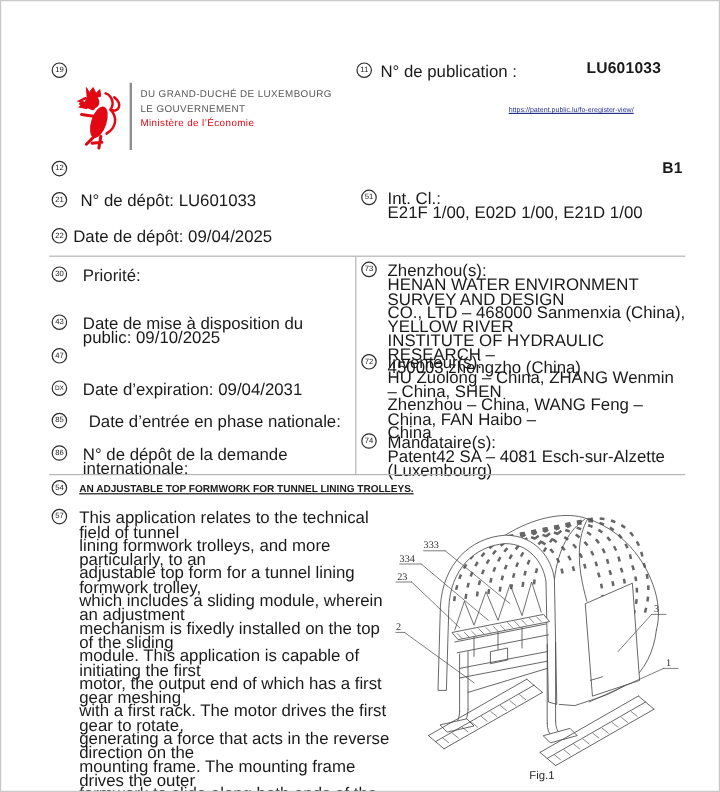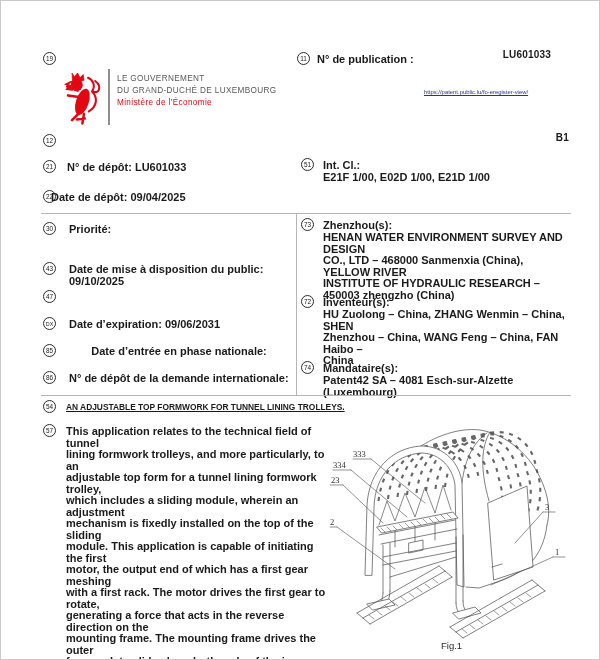--- a/index.html
+++ b/index.html
@@ -9,26 +9,26 @@
     border:1px solid #c9c9c9; overflow:hidden;
     font-family:"Liberation Sans", sans-serif; color:#1a1a1a;
   }
   .abs { position:absolute; }
   .circ {
     position:absolute; width:13px; height:13px; border:1px solid #2b2b2b;
     border-radius:50%; display:flex; align-items:center; justify-content:center;
     font-size:6.4px; color:#1a1a1a; background:#fff;
   }
   .circ.small-txt { font-size:5.4px; }
-  .t { font-size:11px; line-height:11.5px;font-weight:bold; }
+  .t { font-size:14px; line-height:11.5px; }
   .t-bold { font-size:8.4px; font-weight:bold;text-decoration:underline; }
   .pre { white-space:pre-line; }
   .gov-line { font-size:8.2px; letter-spacing:.35px; color:#58585a; line-height:12px; }
   .gov-red  { color:#e30613; }
-  .big-bold { font-size:10px; font-weight:bold; letter-spacing:.2px; }
+  .big-bold { font-size:13px; font-weight:bold; letter-spacing:.2px; }
   .rule { position:absolute; height:1px; background:#b5b5b5; }
   .vrule { position:absolute; width:1px; background:#b5b5b5; }
   .link { font-size:5.9px; color:#26338c; text-decoration:underline; }
   .fig-label { font-size:8.5px; fill:#333; font-family:"Liberation Serif", serif; }
   .fig-caption { font-size:9.5px; fill:#2a2a2a; font-family:"Liberation Sans", sans-serif; }
   svg text { user-select:none; }
 </style>
 </head>
 <body>
 
@@ -50,22 +50,22 @@
 
       <path d="M27,28 l-13,-5 M29,36 l-14,-2" fill="none" stroke-width="3.2" stroke-linecap="round"></path>
 
       <path d="M29,56 l-9,9 M35,57 l-2,12 M26,64 l10,-1" fill="none" stroke-width="3.2" stroke-linecap="round"></path>
 
       <path d="M41,54 C51,48 53,37 45,29 M45,29 C54,33 58,23 49,16 M45,29 C50,22 46,14 40,12" fill="none" stroke-width="2.6" stroke-linecap="round"></path>
     </g>
   </svg>
   <div class="abs" style="left:107px; top:68px; width:1.5px; height:56px; background:#8f8f8f;"></div>
   <div class="abs" style="left:116px; top:72px;">
+    <div class="gov-line">DU GRAND-DUCHÉ DE LUXEMBOURG</div>
     <div class="gov-line">LE GOUVERNEMENT</div>
-    <div class="gov-line">DU GRAND-DUCHÉ DE LUXEMBOURG</div>
     <div class="gov-line gov-red">Ministère de l’Économie</div>
   </div>
 
   <div class="circ" style="left:296px; top:51px;">
       <span>11</span>
     </div>
   <div class="abs t" style="left:316px; top:53px;">N° de publication :</div>
   <div class="abs big-bold" style="left:430px; top:48px; width:120px; text-align:right;">LU601033</div>
   <a class="abs link" style="left:370px; top:88px; width:210px; text-align:center;" href="#">https://patent.public.lu/fo-eregister-view/</a>
 
@@ -74,21 +74,21 @@
     </div>
   <div class="abs big-bold" style="left:520px; top:131px; width:48px; text-align:right;">B1</div>
 
   <div class="circ" style="left:42px; top:159px;">
       <span>21</span>
     </div>
   <div class="abs t" style="left:66px; top:161px;">N° de dépôt: LU601033</div>
   <div class="circ" style="left:42px; top:189px;">
       <span>22</span>
     </div>
-  <div class="abs t" style="left:50px; top:191px;">Date de dépôt: 09/04/2025</div>
+  <div class="abs t" style="left:60px; top:191px;">Date de dépôt: 09/04/2025</div>
   <div class="circ" style="left:300px; top:157px;">
       <span>51</span>
     </div>
   <div class="abs t" style="left:322px; top:159px;">Int. Cl.:</div>
   <div class="abs t" style="left:322px; top:171px;">E21F 1/00, E02D 1/00, E21D 1/00</div>
 
   <div class="rule" style="left:40px; top:212px; width:530px;"></div>
   <div class="vrule" style="left:295px; top:213px; height:181px;"></div>
 
   <div class="circ" style="left:42px; top:221px;">
@@ -101,21 +101,21 @@
     </div>
   <div class="abs t" style="left:68px; top:263px; width:225px;">Date de mise à disposition du public: 09/10/2025</div>
 
   <div class="circ" style="left:42px; top:289px;">
       <span>47</span>
     </div>
 
   <div class="circ small-txt" style="left:42px; top:316px;">
       <span>DX</span>
     </div>
-  <div class="abs t" style="left:68px; top:318px; width:220px;">Date d’expiration: 09/06/2031</div>
+  <div class="abs t" style="left:68px; top:318px; width:220px;">Date d’expiration: 09/04/2031</div>
 
   <div class="circ" style="left:42px; top:343px;">
       <span>85</span>
     </div>
   <div class="abs t" style="left:68px; top:345px; width:220px;text-align:center;">Date d’entrée en phase nationale:</div>
 
   <div class="circ" style="left:42px; top:370px;">
       <span>86</span>
     </div>
   <div class="abs t" style="left:68px; top:372px; width:230px;">N° de dépôt de la demande internationale:</div>

